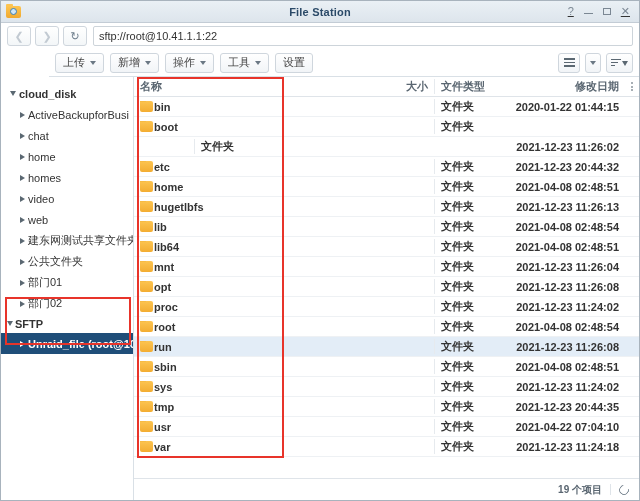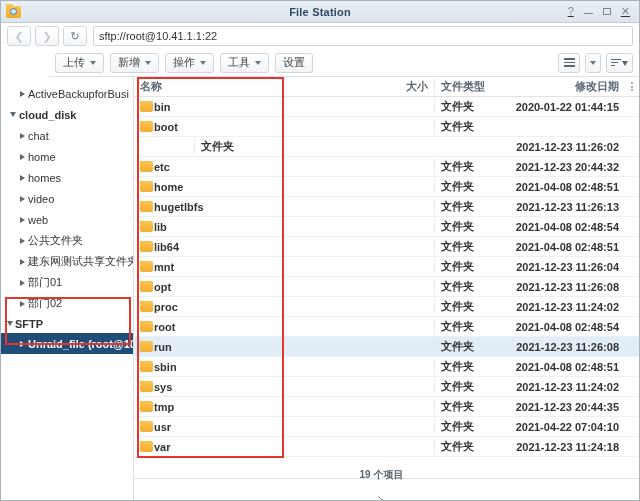--- a/index.html
+++ b/index.html
@@ -351,21 +351,20 @@
     height: 22px;
     border-top: 1px solid #dfe4e9;
     background: #fff;
     display: flex;
     align-items: center;
     justify-content: flex-end;
     gap: 8px;
     padding-right: 10px;
     font-size: 10px;
     color: #5a6671;
-    flex-direction: column;
   }
   .sb-sep { width: 1px; height: 11px; background: #dfe4e9; }
   .refresh-ico {
     width: 10px; height: 10px;
     border: 1.4px solid #6e7c88;
     border-radius: 50%;
     border-top-color: transparent;
     transform: rotate(35deg);
   }
 
@@ -454,33 +453,33 @@
             </span>
           <span class="arrow-dn"></span>
         </span>
       </div>
     </div>
   </div>
 
   <div class="body">
 
     <div class="sidebar">
+      <div class="tree-item root">
+        <span class="tw">
+            <span class="tri-d"></span>
+          </span>
+        <span>cloud_disk</span>
+      </div>
+
       <div class="tree-item lvl1">
         <span class="tw">
             <span class="tri-r"></span>
           </span>
         <span>ActiveBackupforBusi</span>
       </div>
-
-      <div class="tree-item root">
-        <span class="tw">
-            <span class="tri-d"></span>
-          </span>
-        <span>cloud_disk</span>
-      </div>
       <div class="tree-item lvl1">
         <span class="tw">
             <span class="tri-r"></span>
           </span>
         <span>chat</span>
       </div>
       <div class="tree-item lvl1">
         <span class="tw">
             <span class="tri-r"></span>
           </span>
@@ -501,27 +500,27 @@
       <div class="tree-item lvl1">
         <span class="tw">
             <span class="tri-r"></span>
           </span>
         <span>web</span>
       </div>
       <div class="tree-item lvl1">
         <span class="tw">
             <span class="tri-r"></span>
           </span>
+        <span>建东网测试共享文件夹</span>
+      </div>
+      <div class="tree-item lvl1">
+        <span class="tw">
+            <span class="tri-r"></span>
+          </span>
         <span>公共文件夹</span>
-      </div>
-      <div class="tree-item lvl1">
-        <span class="tw">
-            <span class="tri-r"></span>
-          </span>
-        <span>建东网测试共享文件夹</span>
       </div>
       <div class="tree-item lvl1">
         <span class="tw">
             <span class="tri-r"></span>
           </span>
         <span>部门01</span>
       </div>
       <div class="tree-item lvl1">
         <span class="tw">
             <span class="tri-r"></span>

